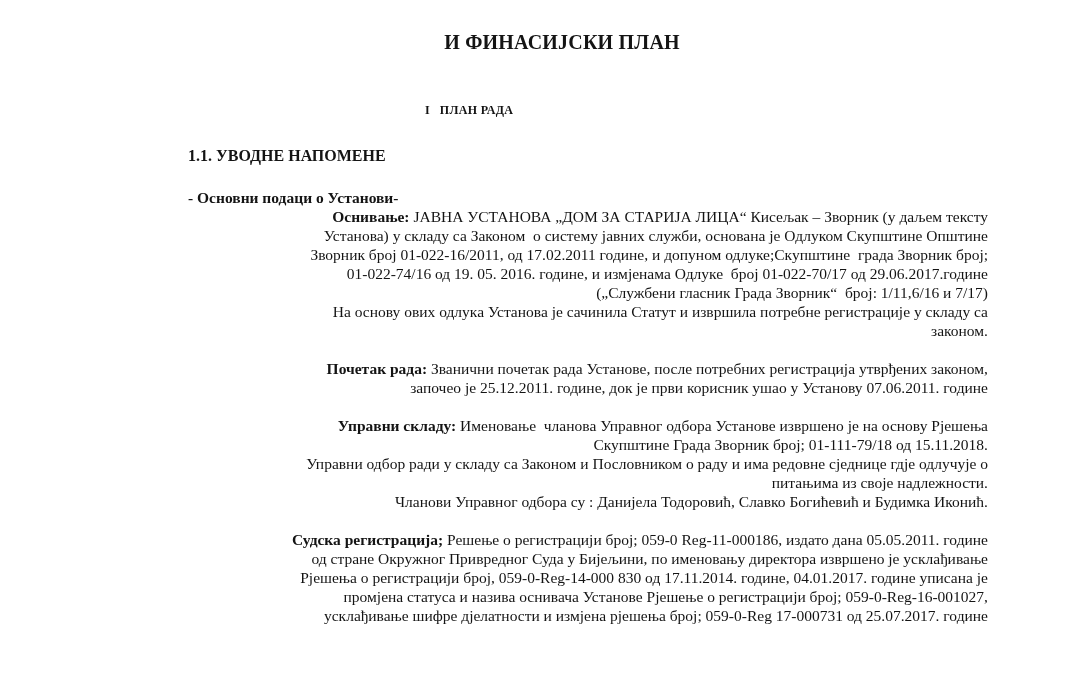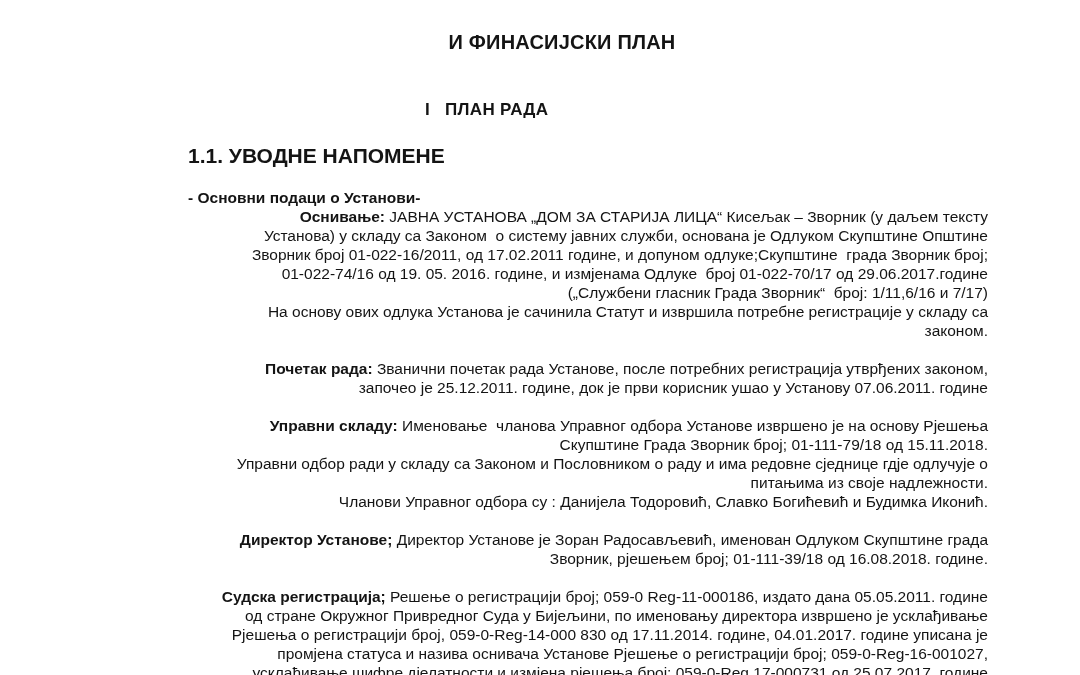--- a/index.html
+++ b/index.html
@@ -6,51 +6,51 @@
     margin: 0;
     padding: 0;
     background: #ffffff;
   }
   .page {
     position: relative;
     width: 1080px;
     height: 675px;
     overflow: hidden;
     background: #ffffff;
-    font-family: Liberation Sans, sans-serif;
+    font-family: Liberation Serif, serif;
     color: #141414;
   }
   .title-block {
     position: absolute;
     left: 188px;
     top: -13px;
     width: 748px;
     text-align: center;
     font-weight: bold;
     font-size: 20px;
     line-height: 22px;
     white-space: pre;
     letter-spacing: 0.2px;
   }
   .part-heading {
     position: absolute;
     left: 425px;
     top: 100px;
     font-weight: bold;
-    font-size: 17px;
+    font-size: 12px;
     line-height: 20px;
     white-space: pre;
     letter-spacing: 0.3px;
   }
   .section-heading {
     position: absolute;
     left: 188px;
     top: 146px;
     font-weight: bold;
-    font-size: 21px;
+    font-size: 16px;
     line-height: 19px;
   }
   .content {
     position: absolute;
     left: 188px;
     top: 188px;
     width: 800px;
     font-size: 15.5px;
     line-height: 19px;
   }
@@ -94,22 +94,20 @@
 
     <div class="para"><b>Почетак рада:</b><span> Званични почетак рада Установе, после потребних регистрација утврђених законом,
 започео је 25.12.2011. године, док је први корисник ушао у Установу 07.06.2011. године</span></div>
 
     <div class="para"><b>Управни складу:</b><span> Именовање  чланова Управног одбора Установе извршено је на основу Рјешења
 Скупштине Града Зворник број; 01-111-79/18 од 15.11.2018.
 Управни одбор ради у складу са Законом и Пословником о раду и има редовне сједнице гдје одлучује о
 питањима из своје надлежности.
 Чланови Управног одбора су : Данијела Тодоровић, Славко Богићевић и Будимка Иконић.</span></div>
 
-    <div class="para"><b>Директор Установе;</b><span> Директор Установе је Зоран Радосављевић, именован Одлуком Скупштине града
-Зворник, рјешењем број; 01-111-39/18 од 16.08.2018. године.</span></div>
 
     <div class="para"><b>Судска регистрација;</b><span> Решење о регистрацији број; 059-0 Reg-11-000186, издато дана 05.05.2011. године
 од стране Окружног Привредног Суда у Бијељини, по именовању директора извршено је усклађивање
 Рјешења о регистрацији број, 059-0-Reg-14-000 830 од 17.11.2014. године, 04.01.2017. године уписана је
 промјена статуса и назива оснивача Установе Рјешење о регистрацији број; 059-0-Reg-16-001027,
 усклађивање шифре дјелатности и измјена рјешења број; 059-0-Reg 17-000731 од 25.07.2017. године</span></div>
 
   </div>
 
 </div>

